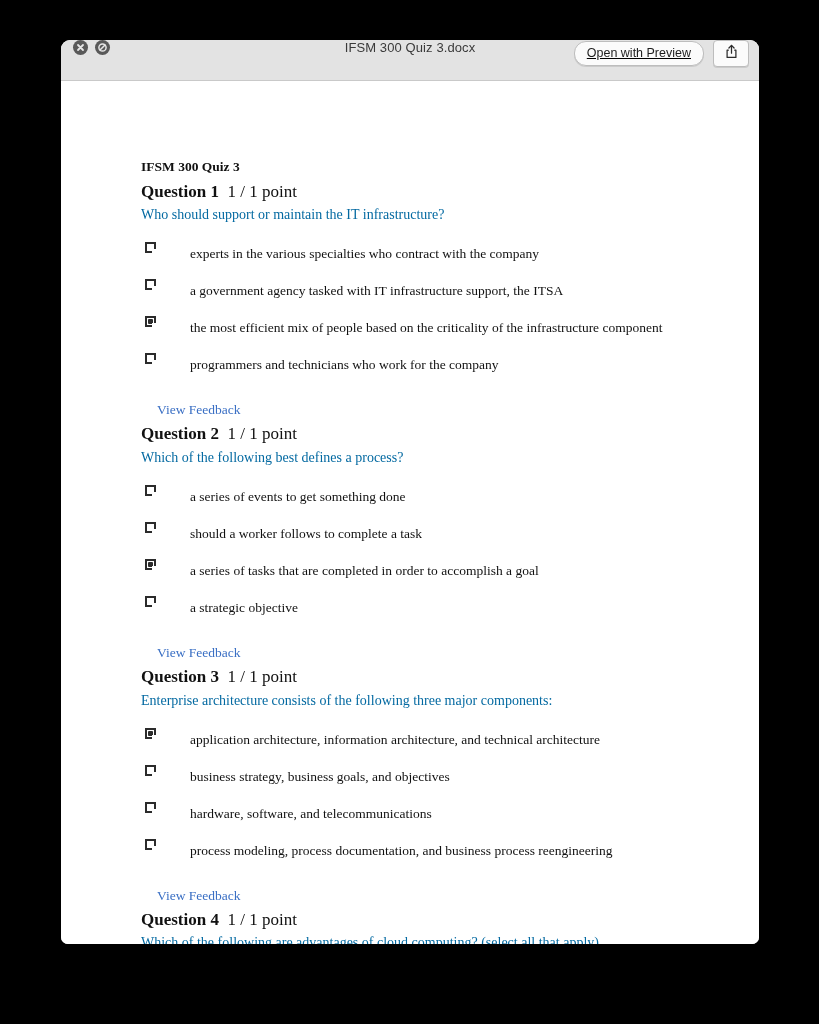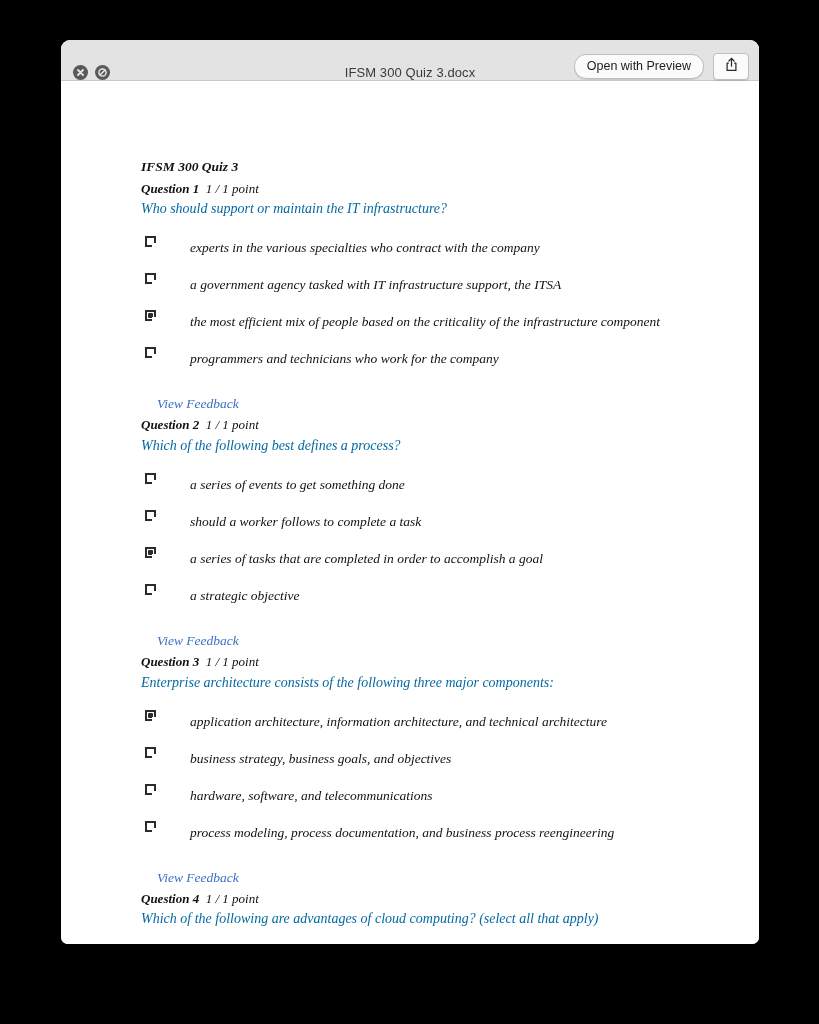--- a/index.html
+++ b/index.html
@@ -32,23 +32,24 @@
   }
 
   
   #titlebar {
     position: relative;
     height: 41px;
     flex: 0 0 41px;
     background: #e3e3e3;
     border-bottom: 1px solid #c9c9c9;
     display: flex;
-    align-items: flex-end;
+    align-items: flex-start;
     padding: 0 10px 0 12px;
     box-sizing: border-box;
+    text-decoration: underline;
   }
   .tb-buttons {
     display: flex;
     align-items: center;
     gap: 7px;
     z-index: 3;
   }
   .tb-btn {
     width: 15px;
     height: 15px;
@@ -108,31 +109,30 @@
   #doc-scroll {
     flex: 1 1 auto;
     background: #ffffff;
     overflow: hidden;
     position: relative;
   }
   #doc-page {
     padding: 76px 60px 0 80px;
     font-family: "Liberation Serif", serif;
     color: #1a1a1a;
-    font-style: italic;
   }
   .doc-title {
     font-size: 13.5px;
     font-weight: bold;
     color: #111111;
     margin: 0 0 2px 0;
     line-height: 1.45;
   }
   .q-head {
-    font-size: 13px;
+    font-size: 17px;
     color: #111111;
     margin: 0;
     line-height: 1.5;
   }
   .q-head .q-label { font-weight: bold; }
   .q-head .q-points { font-weight: normal; }
   .q-text {
     font-size: 14px;
     color: #0369a1;
     margin: 0 0 6px 0;

